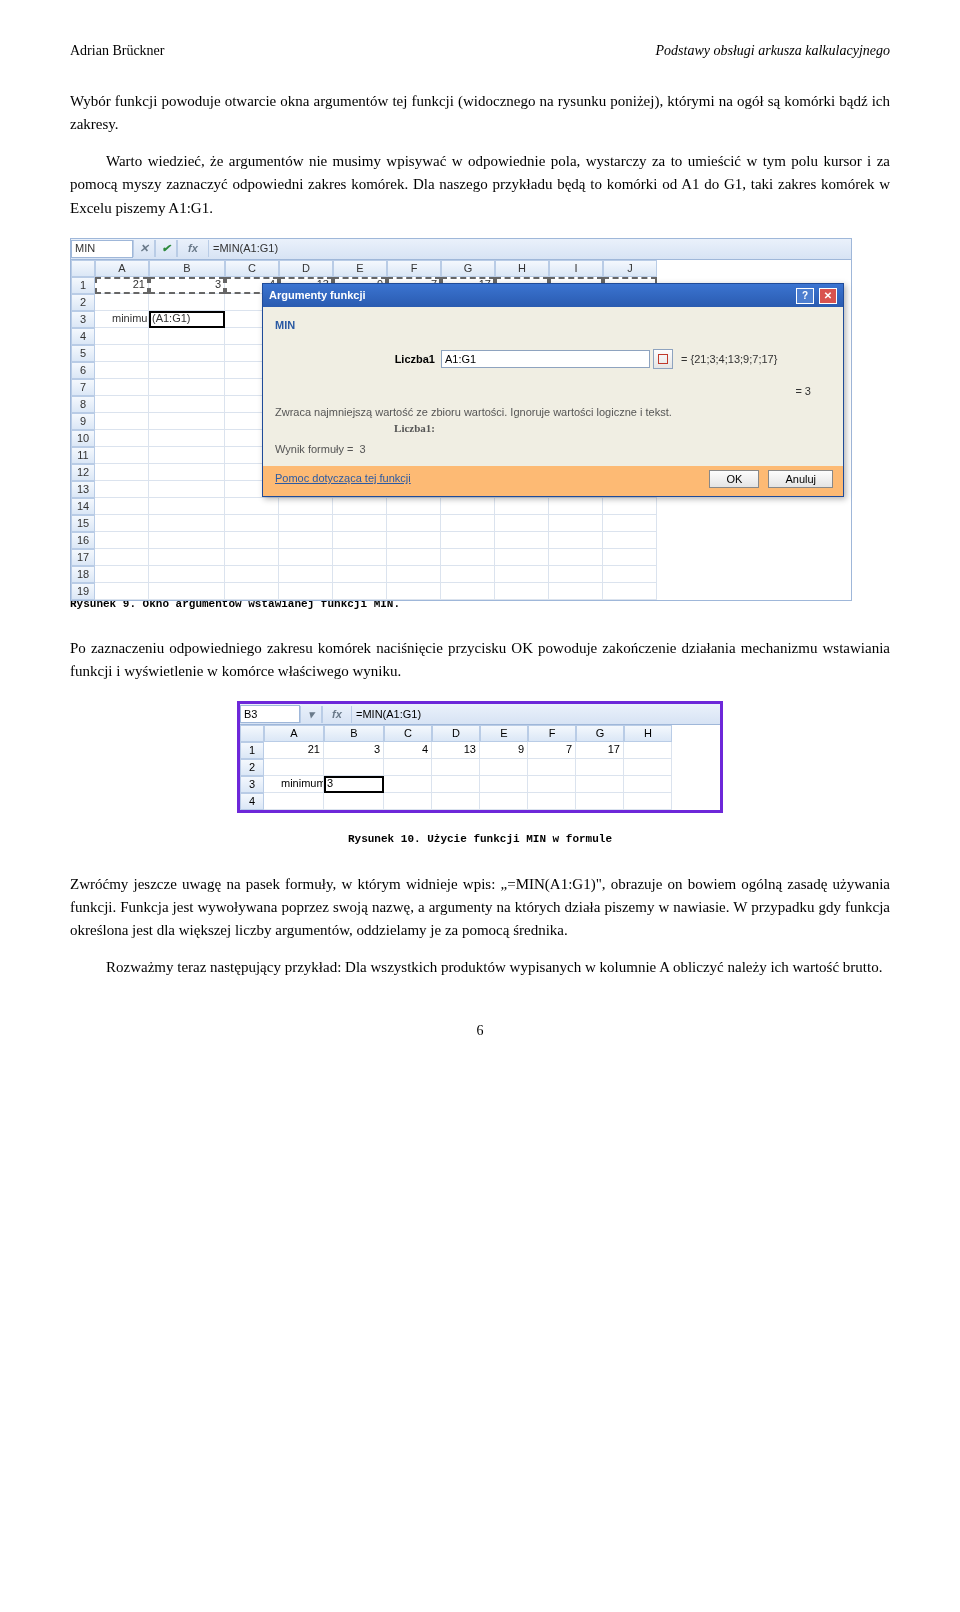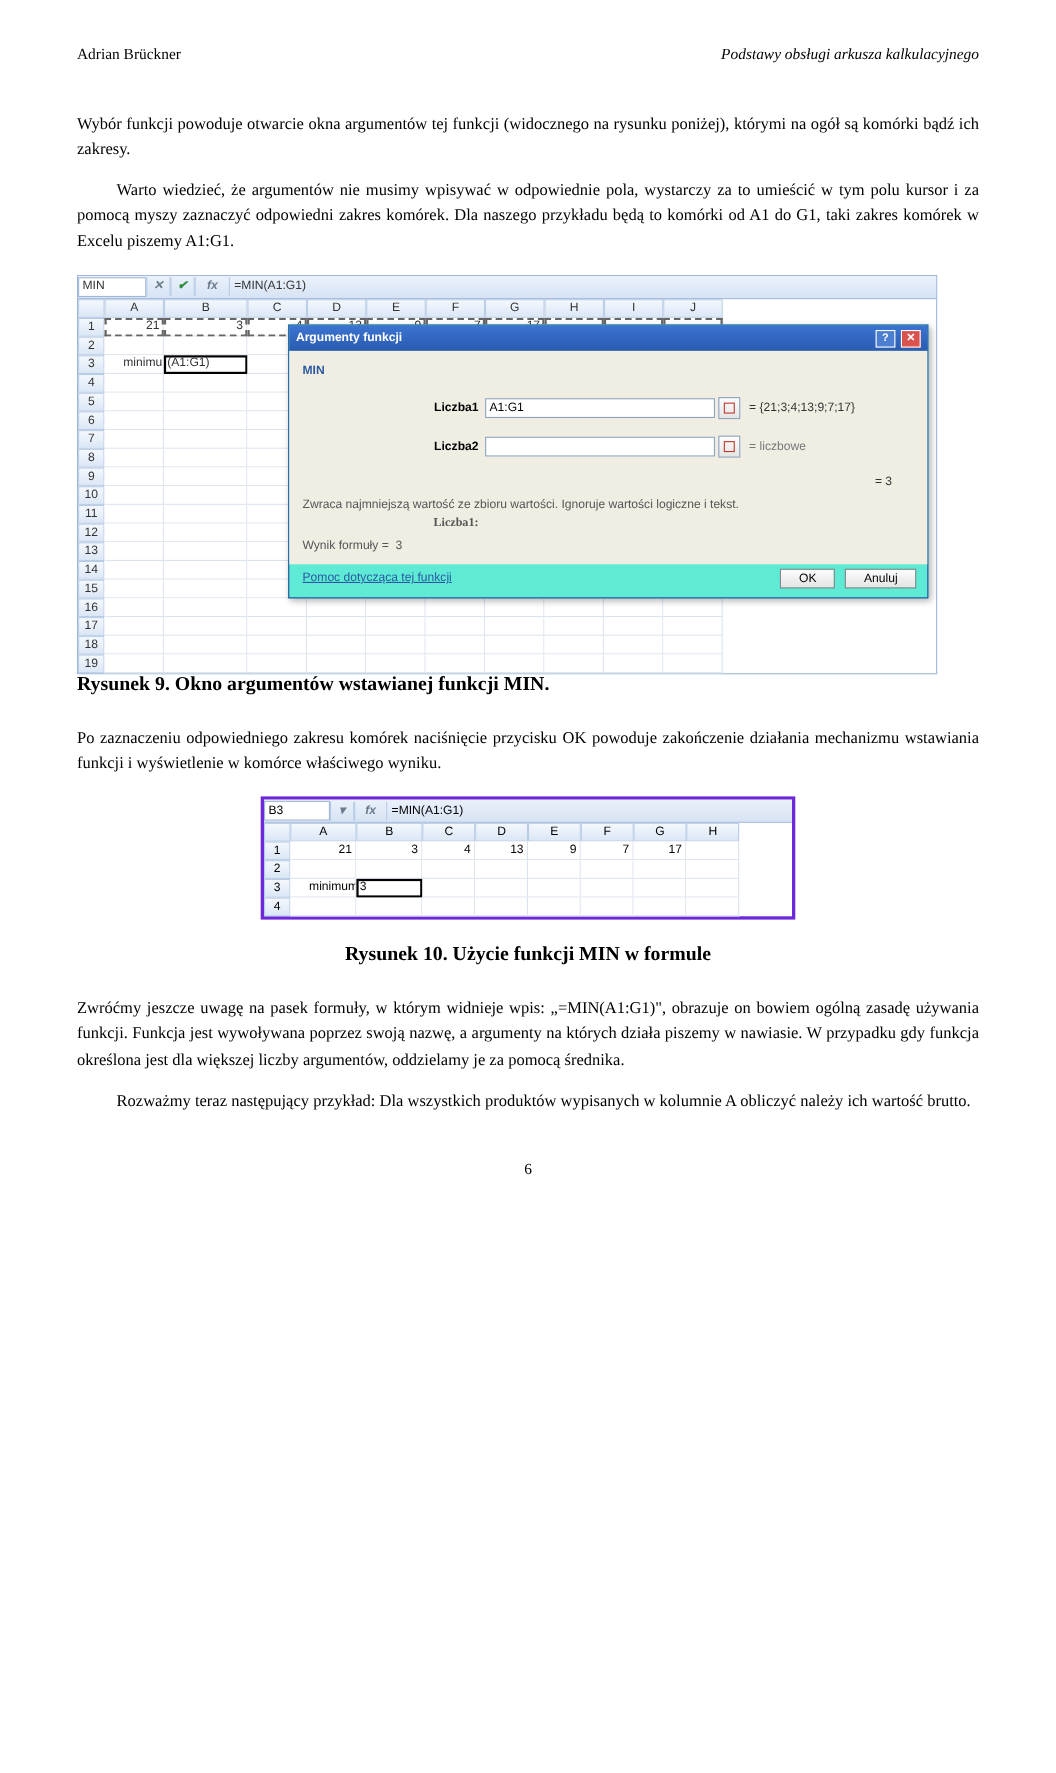--- a/index.html
+++ b/index.html
@@ -8,27 +8,27 @@
     margin: 0;
     padding: 40px 70px;
     width: 820px;
     font-size: 15px;
     line-height: 1.55;
   }
   .header {
     display: flex;
     justify-content: space-between;
     font-size: 14px;
-    margin-bottom: 40px;
+    margin-bottom: 28px;
   }
   .header span:last-child { font-style: italic; }
   p { text-align: justify; margin: 0 0 14px 0; }
   p.indent::before { content: ""; display:inline-block; width:36px; }
   .fig { margin: 18px 0; }
-  .caption { font-weight: bold; font-size: 18px; margin: 10px 0 24px 0; }
+  .caption { font-weight: bold; font-size: 11px; margin: 10px 0 24px 0; font-family: Liberation Mono, monospace; }
   .caption.center { text-align: center; }
   .pagenum { text-align:center; font-size:14px; margin-top:40px;}
 
   
   .fig9 {
     border: 1px solid #9fb7d9;
     font-family: Tahoma, Arial, sans-serif;
     font-size: 11px;
     color: #333;
     width: 780px;
@@ -68,21 +68,21 @@
   }
   .gc.left { text-align:left; padding-left:17px;}
   .gc.sel { outline: 2px dashed #666; outline-offset:-2px; }
   .gc.active { outline: 2px solid #000; outline-offset:-2px; text-align:left; padding-left:3px; }
 
   
   .dialog9 {
     position:absolute;
     left:192px; top:45px;
     width:580px;
-    background:#5eead4;
+    background:#fdba74;
     border:1px solid #1f4b99;
     font-family: Tahoma, Arial, sans-serif;
     font-size:11px;
     box-shadow: 2px 2px 6px rgba(0,0,0,.3);
   }
   .dialog9 .titlebar {
     display:flex; justify-content:space-between; align-items:center;
     background: linear-gradient(#3b74d1,#2a5bb0);
     color:#fff; font-weight:bold;
     padding:3px 6px;
@@ -401,30 +401,20 @@
       <div class="argrow">
         <label>Liczba1</label>
         <div class="arginput">
           <div class="txt">A1:G1</div>
           <div class="refbtn">
               <div class="sq"></div>
             </div>
         </div>
         <div class="argres bold">= {21;3;4;13;9;7;17}</div>
       </div>
-      <div class="argrow">
-        <label>Liczba2</label>
-        <div class="arginput">
-          <div class="txt"></div>
-          <div class="refbtn">
-              <div class="sq"></div>
-            </div>
-        </div>
-        <div class="argres">= liczbowe</div>
-      </div>
       <div class="desc">
         <div class="eq">= 3</div>
         <div>Zwraca najmniejszą wartość ze zbioru wartości. Ignoruje wartości logiczne i tekst.</div>
         <div class="argdesc">
           <strong>Liczba1:</strong>
         </div>
         <div>
           <span>Wynik formuły =</span>
           &nbsp;<span>3</span>
         </div>

